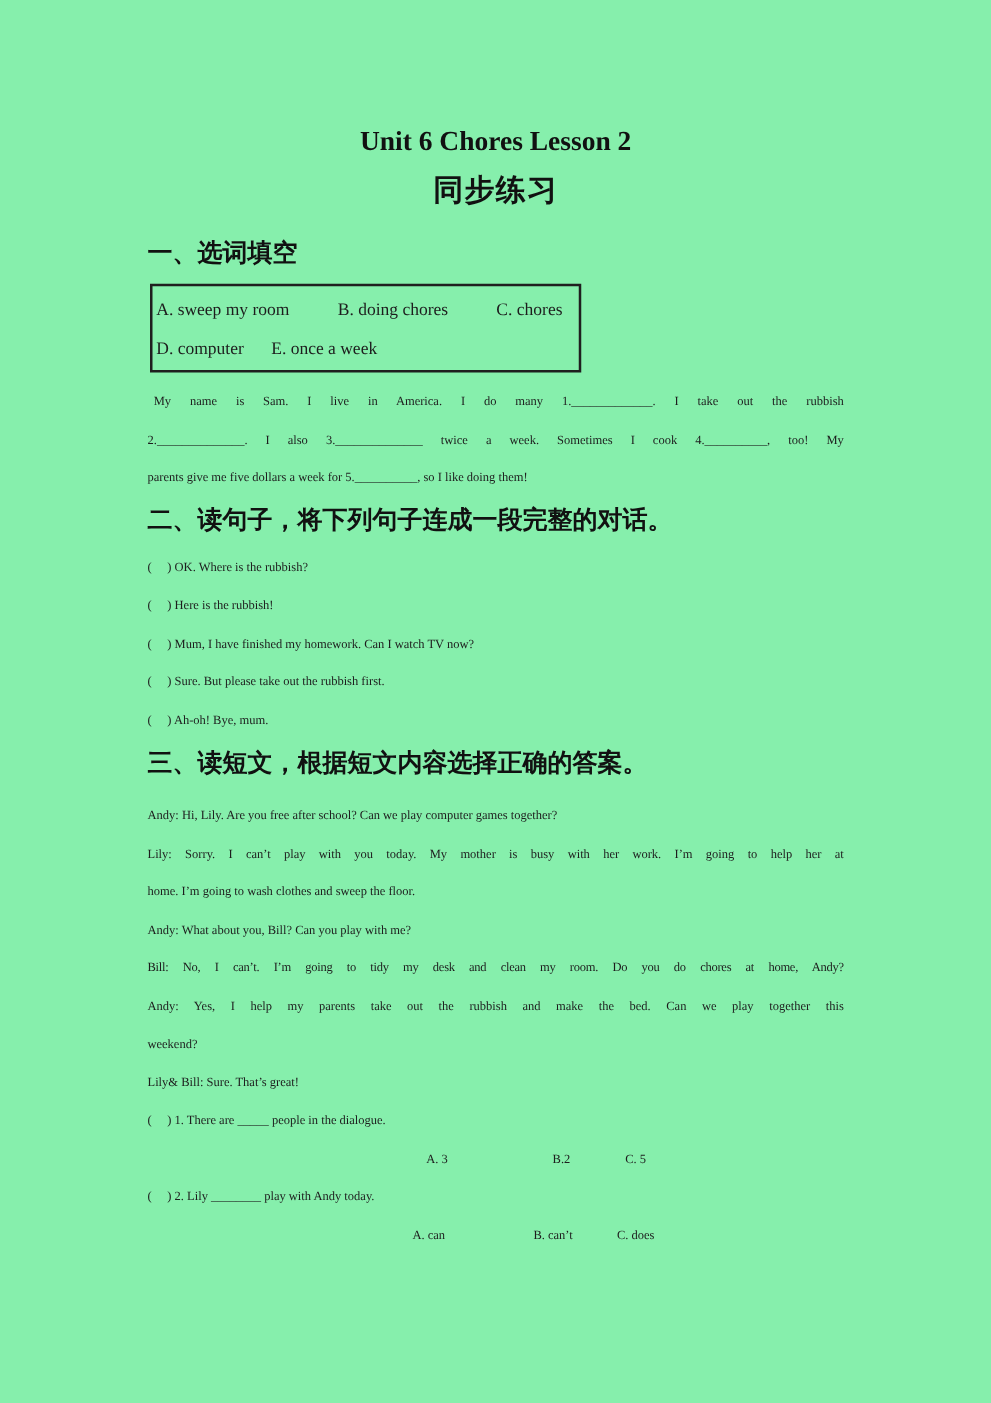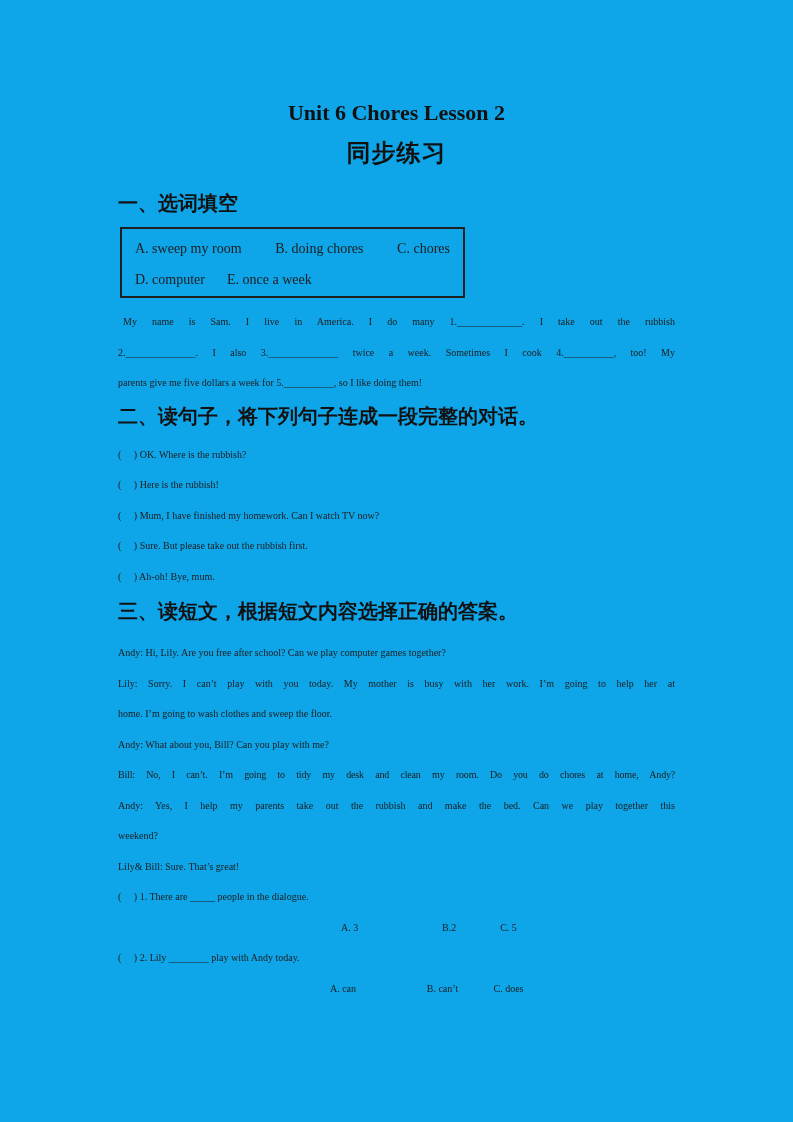--- a/index.html
+++ b/index.html
@@ -1,17 +1,17 @@
 <!DOCTYPE html>
 <html><head>
 <meta charset="utf-8">
 <style>
   html,body { margin:0; padding:0; background:#ffffff; }
   .page {
-    position:relative; width:793px; height:1122px; background:#0ea5e9;
+    position:relative; width:793px; height:1122px; background:#86efac;
     color:#1d1d1d; overflow:hidden;
     font-family:"Liberation Serif","DejaVu Serif",serif;
   }
   .content { position:absolute; left:118px; top:0; width:557px; }
 
   .doc-title {
     margin-top:100px; text-align:center;
     font-family:"Liberation Serif","DejaVu Serif",serif;
     font-size:22px; font-weight:bold; line-height:26px; color:#111;
   }
@@ -23,21 +23,21 @@
   .sec-heading {
     font-family:"Liberation Sans","DejaVu Sans",sans-serif;
     font-size:20px; font-weight:bold; line-height:28px; color:#111;
   }
   .h1 { margin-top:22px; line-height:26px; }
   .h2 { margin-top:3px; }
   .h3 { margin-top:5px; }
 
   .word-bank {
     margin-top:11px; margin-left:2px; width:345px; height:71px;
-    box-sizing:border-box; border:2px solid #1f1f1f; padding:9px 13px 0 13px;
+    box-sizing:border-box; border:2px solid #1f1f1f; padding:9px 13px 0 3px;
   }
   .wb-row { font-size:14px; line-height:21px; white-space:nowrap; }
   .wb-row1 { display:flex; justify-content:space-between; }
   .wb-row2 { display:flex; gap:22px; margin-top:10px; }
 
   .line {
     font-size:10px; line-height:30.5px; text-align:justify; color:#1d1d1d;
   }
   .stretch { text-align-last:justify; }
   .indent { padding-left:5px; }

